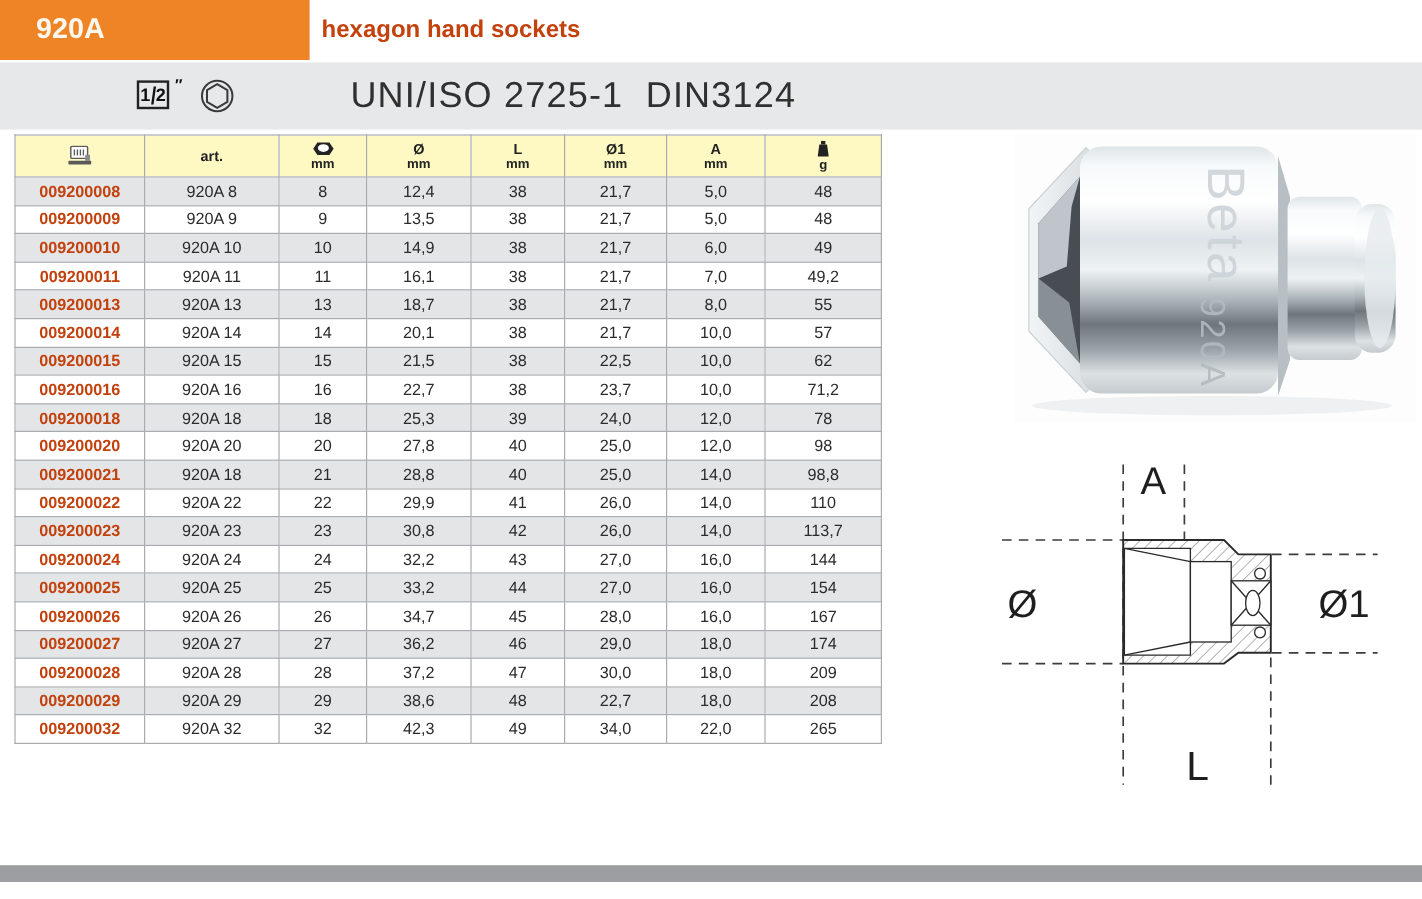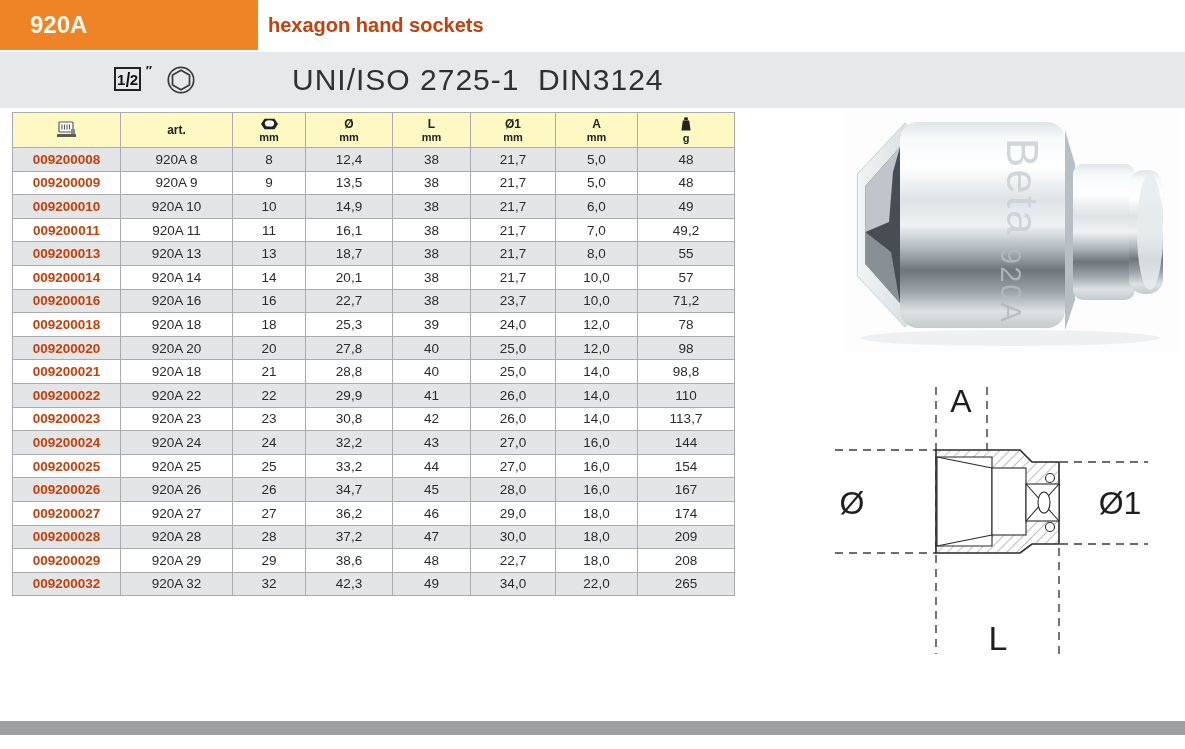--- a/index.html
+++ b/index.html
@@ -199,20 +199,30 @@
         </tr>
         <tr>
           <td class="code">009200014</td>
           <td>920A 14</td>
           <td>14</td>
           <td>20,1</td>
           <td>38</td>
           <td>21,7</td>
           <td>10,0</td>
           <td>57</td>
+        </tr>
+        <tr>
+          <td class="code">009200015</td>
+          <td>920A 15</td>
+          <td>15</td>
+          <td>21,5</td>
+          <td>38</td>
+          <td>22,5</td>
+          <td>10,0</td>
+          <td>62</td>
         </tr>
         <tr>
           <td class="code">009200016</td>
           <td>920A 16</td>
           <td>16</td>
           <td>22,7</td>
           <td>38</td>
           <td>23,7</td>
           <td>10,0</td>
           <td>71,2</td>

